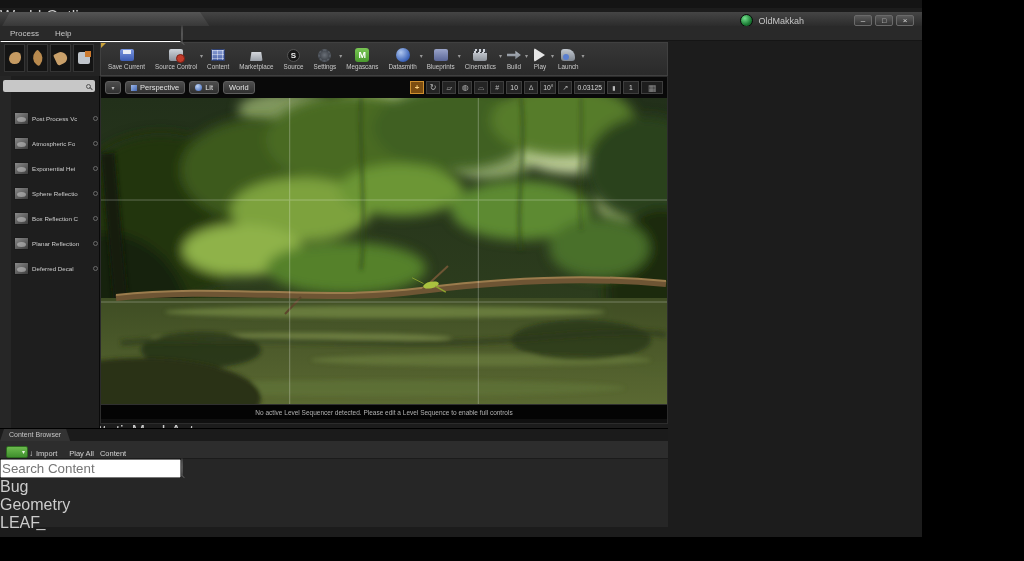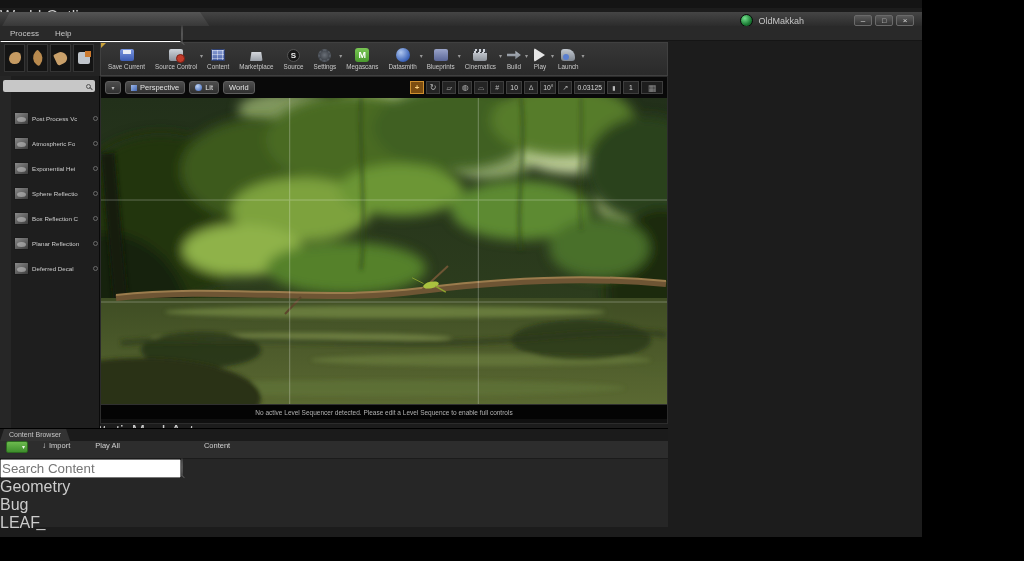--- a/index.html
+++ b/index.html
@@ -98,21 +98,21 @@
   .t-max{width:22px;background:#1d1d1d}
   .t-max::before{content:"▦";font-size:9px;color:#8a8a8a}
   .scene{position:absolute;left:0;top:21px;width:566px;height:306px}
   .scene svg{display:block;width:100%;height:100%}
   .seq-bar{position:absolute;left:0;top:327px;width:566px;height:15px;background:#040404;border-top:1px solid #303030;text-align:center;font-size:6.5px;color:#b2b2b2;line-height:15px}
 
   
   .cb{position:absolute;left:0;top:420px;width:668px;height:99px;background:#262626;border-top:1px solid #000}
   .cb-tabrow{height:12px;background:#1b1b1b;display:flex}
   .cb-tab{background:#333;padding:0 9px;font-size:7px;line-height:12px;color:#c5c5c5;clip-path:polygon(0 100%,4px 0,calc(100% - 4px) 0,100% 100%)}
-  .cb-toolbar{height:18px;background:#2d2d2d;border-bottom:1px solid #1b1b1b;display:flex;align-items:flex-start;gap:14px;padding:0 6px;font-size:7.5px;color:#d2d2d2}
+  .cb-toolbar{height:18px;background:#2d2d2d;border-bottom:1px solid #1b1b1b;display:flex;align-items:flex-end;gap:1px;padding:0 6px;font-size:7.5px;color:#d2d2d2}
   .cb-add{width:22px;height:12px;background:linear-gradient(#6cba4e,#3f8f2d);border:1px solid #2c6b1f;border-radius:2px;position:relative}
   .cb-add::after{content:"▾";position:absolute;right:2px;top:1px;font-size:6px;color:#eaf5e4}
   .cb-btn{display:flex;align-items:center;gap:3px}
   .ic-import-arrow::before{content:"↓";font-weight:bold;font-size:8px;color:#d9d9d9}
   .mini-floppy{width:8px;height:8px;background:linear-gradient(#9ab0e0,#45superposition}
   .mini-floppy{width:8px;height:8px;background:linear-gradient(#9ab0e0,#4560b0);border-radius:1px}
   .cb-sep{width:1px;height:12px;background:#171717}
   .nav-arrow{width:12px;text-align:center;color:#cfcfcf;font-size:9px}
   .na-back::before{content:"←"}.na-fwd::before{content:"→"}
   .mini-folder{width:11px;height:8px;background:linear-gradient(#d8d8d8,#9a9a9a);border-radius:1px;position:relative}
@@ -510,25 +510,25 @@
       </div>
       <div class="cb-searchrow">
         <span class="cb-search">
           <input placeholder="Search Content" style="">
           <span class="mag"></span>
         </span>
       </div>
       <div class="cb-tiles" id="cb-tiles">
           <div class="tile">
     <div class="folder-ic"></div>
-    <div class="tile-name">Geometry</div>
+    <div class="tile-name">Bug</div>
           </div>
           <div class="tile">
     <div class="folder-ic"></div>
-    <div class="tile-name">Bug</div>
+    <div class="tile-name">Geometry</div>
           </div>
           <div class="tile">
     <div class="folder-ic"></div>
     <div class="tile-name">LEAF</div>
           </div>
         </div>
       <div class="cb-scroll"></div>
     </div>
 
     <div class="panel wo">

